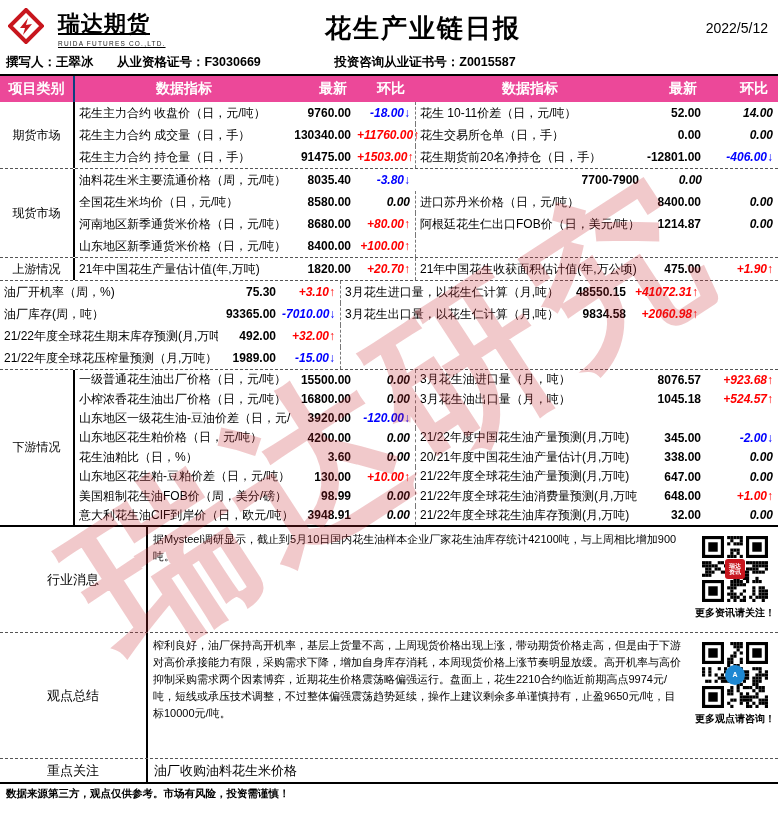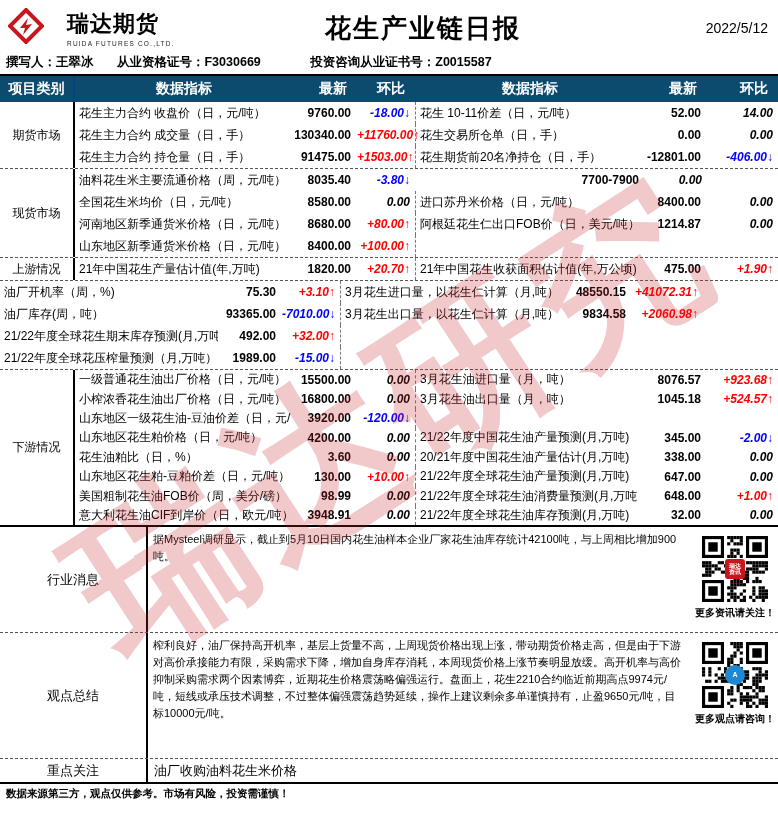--- a/index.html
+++ b/index.html
@@ -4,32 +4,32 @@
 <style>
   * { margin:0; padding:0; box-sizing:border-box; }
   html,body { background:#fff; }
   body {
     width:778px; height:816px; position:relative; overflow:hidden;
     font-family:"Liberation Sans","DejaVu Sans",sans-serif; color:#000;
   }
   
   .masthead { display:flex; align-items:center; height:52px; padding:4px 10px 0 8px; }
   .logoblk { display:flex; align-items:center; width:200px; }
-  .logotxt { margin-left:23px; }
+  .logotxt { margin-left:14px;text-decoration:underline; }
   .logoname { font-size:22px; font-weight:bold; letter-spacing:1px; }
   .logosub { font-size:6.5px; letter-spacing:1.2px; color:#222; margin-top:1px; }
   .ttl { flex:1; text-align:center; font-size:26px; font-weight:bold; letter-spacing:2px; }
   .dt { width:130px; text-align:right; font-size:14px; font-weight:normal; }
   .infoline { padding:2px 0 3px 6px; font-size:12.5px; font-weight:bold; }
   .infoline span { margin-right:20px; }
-  .infoline span:nth-child(2){ margin-right:46px; }
+  .infoline span:nth-child(2){ margin-right:70px; }
   
   .thead {
     display:grid; grid-template-columns:75px 218px 64px 58px 230px 62px 71px;
-    background:#0c4a6e; color:#fff; font-weight:bold; font-size:14px;
+    background:#ec4899; color:#fff; font-weight:bold; font-size:14px;
     height:28px; align-items:center; border-top:2px solid #000;
   }
   .thead .hc { text-align:center; }
   .thead .hc.first { border-right:2px solid #0b3f7e; height:100%; display:flex; align-items:center; justify-content:center; }
   .thead .hc.num { text-align:right; padding-right:10px; }
   
   #table-body { border-bottom:2px solid #000; }
   .sec { display:flex; border-bottom:1px dashed #555; }
   .sec:last-child { border-bottom:none; }
   .cat { width:75px; border-right:2px solid #000; display:flex; align-items:center; justify-content:center; font-size:12px; }

